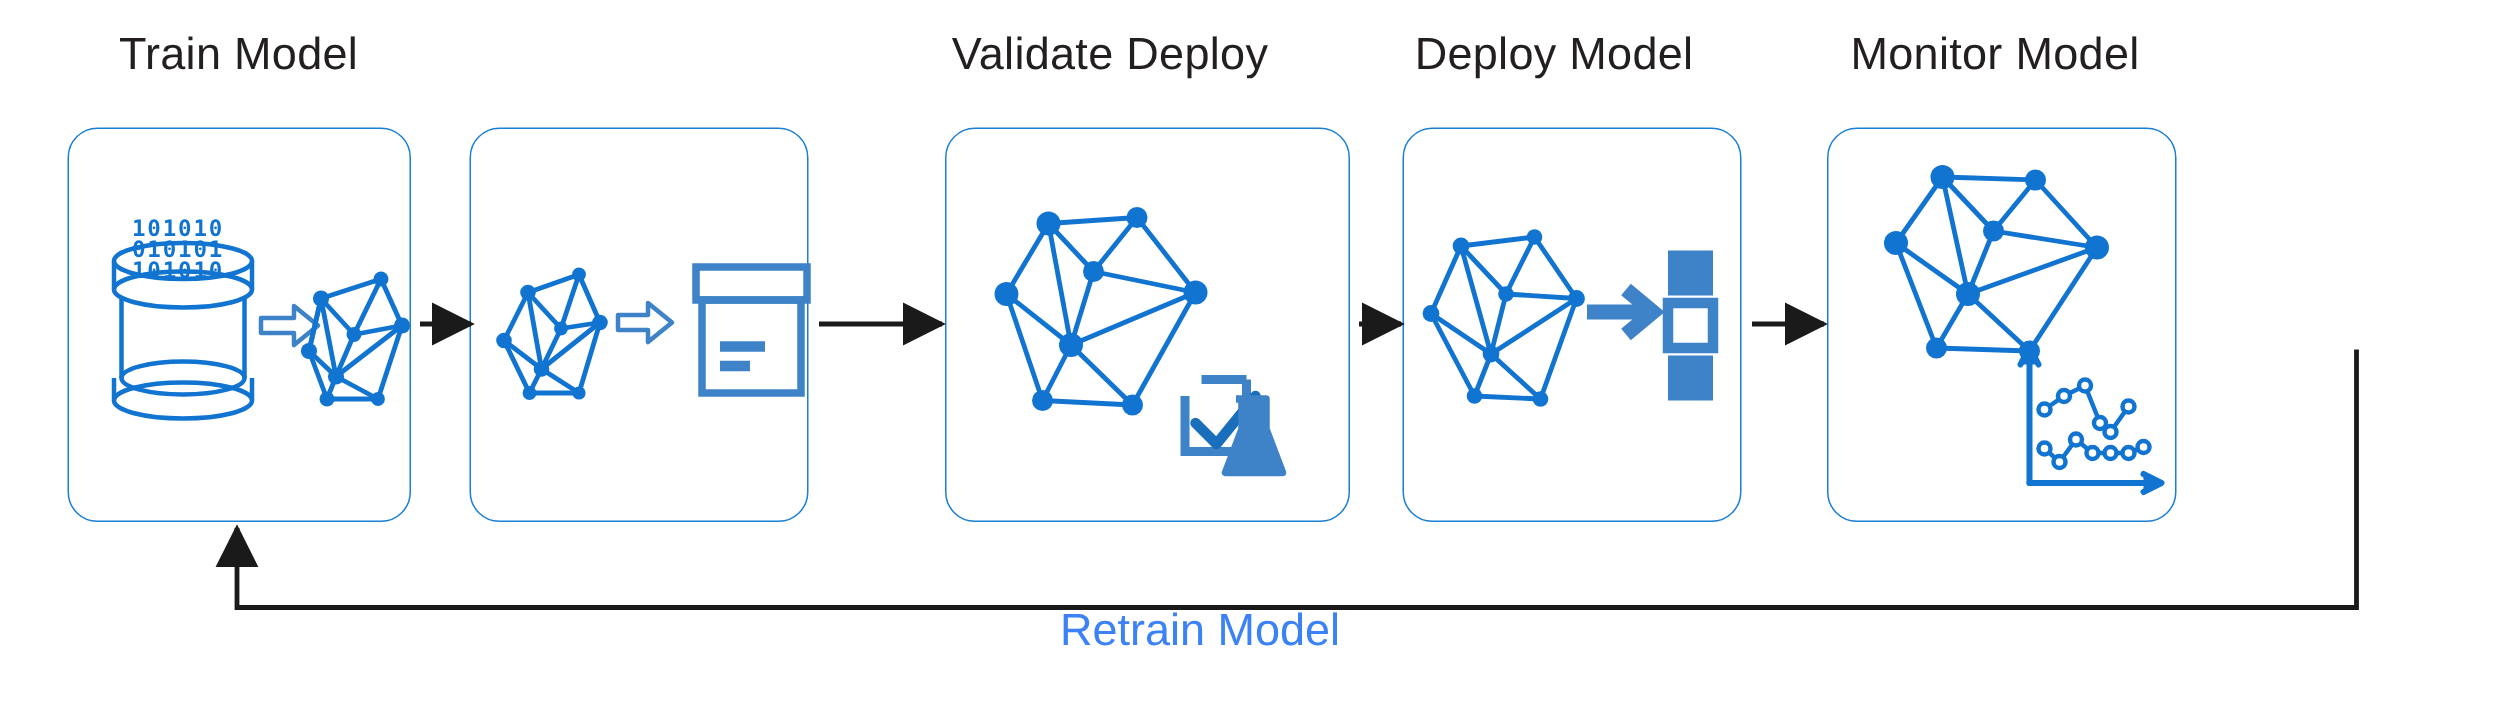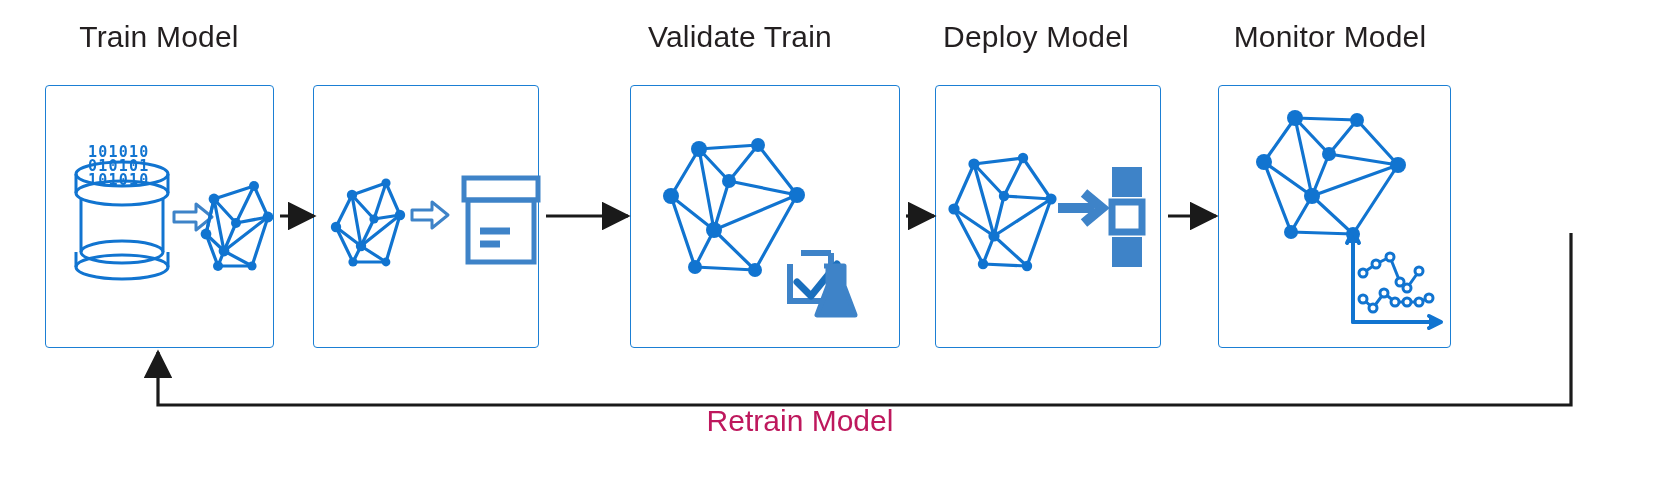--- a/index.html
+++ b/index.html
@@ -18,44 +18,44 @@
     text-align:center;
     white-space:nowrap;
     top:20px;
     transform:translateX(-50%);
   }
   .stage-card{
     position:absolute;
     top:85px;
     height:263px;
     border:1.6px solid #1b7fd4;
-    border-radius:4px;
+    border-radius:20px;
     background:#ffffff;
     box-sizing:border-box;
   }
   .card-art{position:absolute;inset:0;}
   .loop-label{
     position:absolute;
     left:800px;top:404px;
     transform:translateX(-50%);
-    font-size:30px;font-weight:300;color:#be185d;
+    font-size:30px;font-weight:300;color:#3b82f6;
     white-space:nowrap;
   }
   svg{display:block;overflow:visible;}
   .net-edge{stroke:#1174d0;stroke-width:3.2;fill:none;stroke-linecap:round;}
   .net-node{fill:#1174d0;}
   .blue-stroke{stroke:#1174d0;fill:none;}
 </style>
 </head>
 <body>
 
 <div id="diagram">
 
   <div class="stage-title" style="left:159px">Train Model</div>
-  <div class="stage-title" style="left:740px">Validate Train</div>
+  <div class="stage-title" style="left:740px">Validate Deploy</div>
   <div class="stage-title" style="left:1330px">Monitor Model</div>
   <div class="stage-title" style="left:1036px">Deploy Model</div>
 
   <div class="stage-card" style="left:45px;width:229px">
     <svg class="card-art" width="229" height="263" viewBox="0 0 229 263">
 
       <g fill="#1174d0" font-family="DejaVu Sans Mono, monospace" font-size="15" font-weight="700" letter-spacing="1.2">
         <text x="42" y="71">101010</text>
         <text x="42" y="85">010101</text>
         <text x="42" y="99">101010</text>

